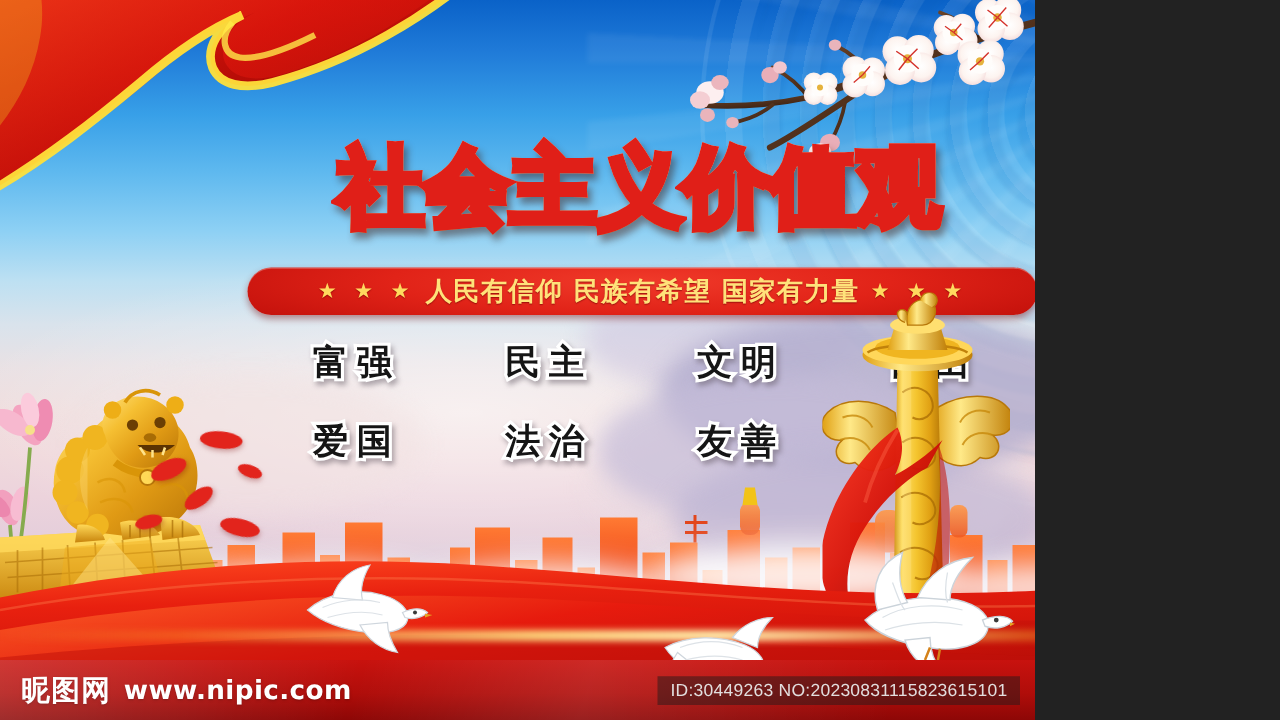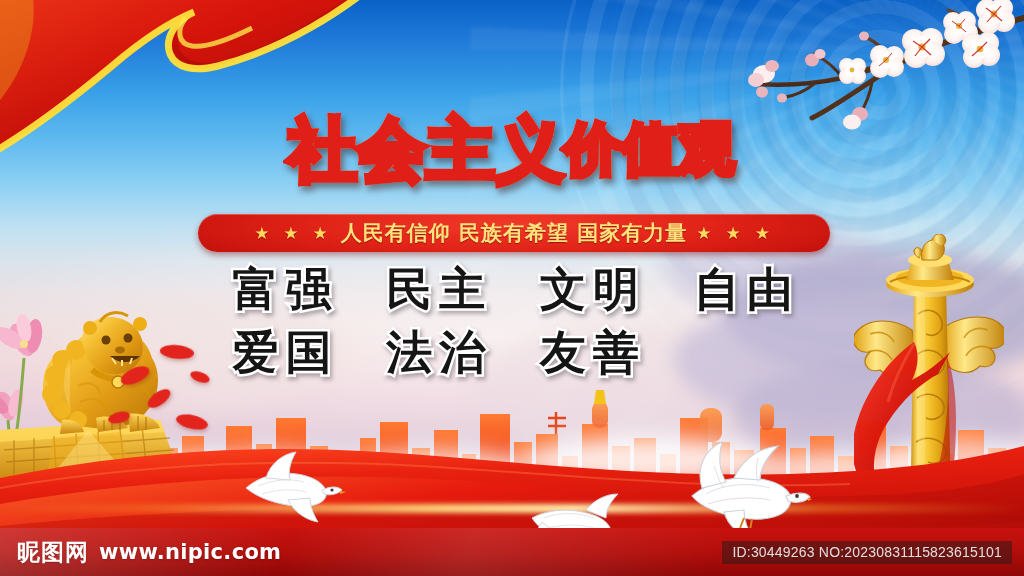--- a/index.html
+++ b/index.html
@@ -1,18 +1,18 @@
 <!DOCTYPE html>
 <html><head>
 <meta charset="utf-8">
 <style>
   html,body{margin:0;padding:0;background:#222;}
   *{box-sizing:border-box;}
   #poster{
-    position:relative;width:1024px;height:576px;overflow:hidden;
+    position:relative;width:828px;height:576px;overflow:hidden;
     font-family:"Liberation Sans","DejaVu Sans",sans-serif;
     background:#9ecdf0;
   }
 
   
   .sky{
     position:absolute;inset:0;
     background:
       linear-gradient(to bottom,
         #0a62c8 0%,
@@ -88,21 +88,21 @@
     font-weight:900;
     background:linear-gradient(to bottom,#fff3d8 0%,#fbe3b0 22%,#e8bf77 50%,#f3d79e 62%,#d9a64f 82%,#c9913a 100%);
     -webkit-background-clip:text;background-clip:text;color:transparent;
     -webkit-text-stroke:6px #e01f18;
     paint-order:stroke fill;
     filter:drop-shadow(3px 5px 3px rgba(60,20,10,.45));
     letter-spacing:1px;
   }
   .t-a{font-size:68px;}
   .t-b{font-size:86px;margin:0 6px;font-style:italic;letter-spacing:-2px;}
-  .t-c{font-size:56px;}
+  .t-c{font-size:68px;}
 
   
   .pill{
     position:absolute;left:198px;top:214px;width:632px;height:38px;
     border-radius:19px;
     background:radial-gradient(ellipse 75% 160% at 50% 28%, #f03a2a 0%, #e12318 42%, #c5120c 78%, #a80d08 100%);
     box-shadow:0 3px 6px rgba(120,10,10,.45), inset 0 1px 0 rgba(255,255,255,.28);
     display:flex;align-items:center;justify-content:center;
   }
   .pill-txt{
@@ -115,21 +115,21 @@
 
   
   .grid{
     position:absolute;left:205px;top:262px;width:615px;
     display:grid;grid-template-columns:repeat(4,1fr);
     row-gap:8px;
   }
   .cell{
     text-align:center;
     font-family:"DejaVu Sans","Liberation Sans",sans-serif;
-    font-weight:900;font-size:46px;line-height:55px;letter-spacing:7px;
+    font-weight:900;font-size:28px;line-height:55px;letter-spacing:7px;
     color:#151515;
     -webkit-text-stroke:5px #ffffff;
     paint-order:stroke fill;
     filter:drop-shadow(2px 3px 2px rgba(90,80,90,.45));
     text-indent:7px;
   }
 
   
   .lion-grp{position:absolute;left:0;bottom:58px;width:210px;height:240px;}
   .petal{position:absolute;background:#e2241c;border-radius:60% 40% 60% 40%;filter:drop-shadow(1px 2px 2px rgba(120,0,0,.3));}

